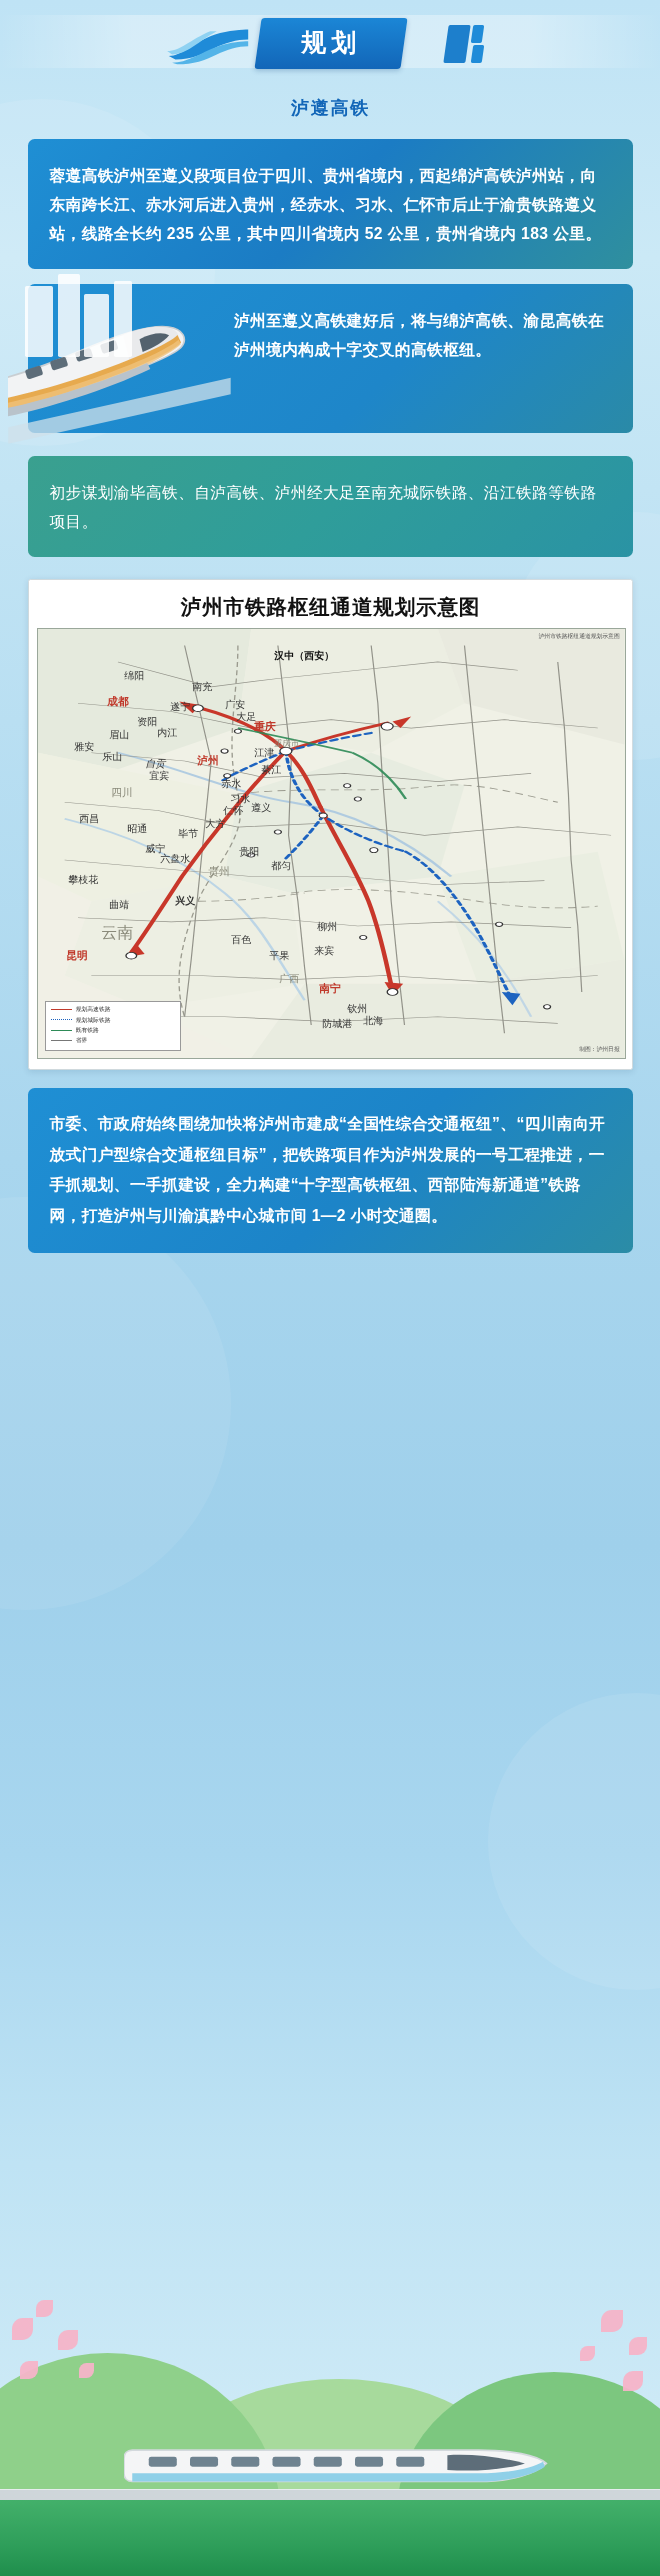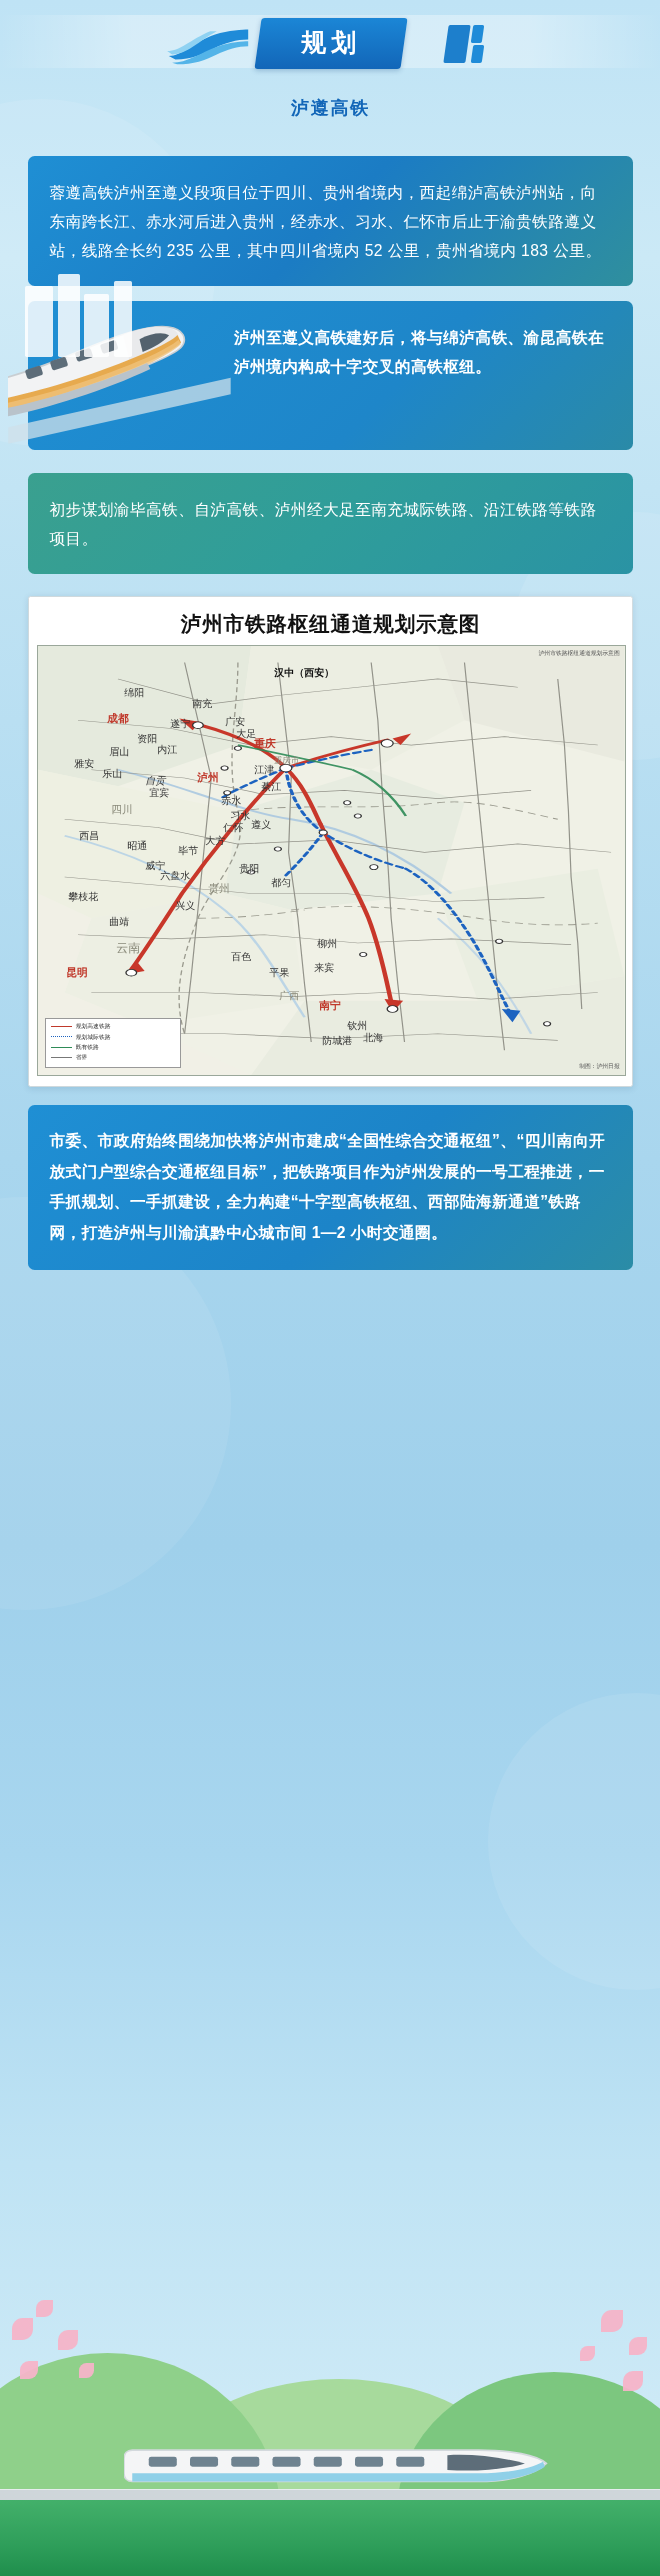--- a/index.html
+++ b/index.html
@@ -99,22 +99,23 @@
     margin: 0 28px;
     border-radius: 6.6px;
     color: #ffffff;
     font-size: 15.7px;
     line-height: 1.85;
     letter-spacing: 0.4px;
     padding: 21.5px 21.5px;
     box-sizing: border-box;
   }
   .card-a {
-    margin-top: 36px;
+    margin-top: 19px;
     background: linear-gradient(135deg, #1f8fd4 0%, #1b7cc4 50%, #2f8f9e 100%);
+    font-weight: bold;
   }
   .card-b {
     margin-top: 15px;
     background: linear-gradient(135deg, #1f8fd4 0%, #1e86c9 60%, #2a8aa7 100%);
     padding-left: 206px;
     min-height: 149px;
     font-weight: bold;
   }
   .card-c {
     margin-top: 23px;
@@ -440,39 +441,39 @@
     <div class="city-label" style="left:185px; top:175px;">仁怀</div>
     <div class="city-label" style="left:213px; top:172px;">遵义</div>
     <div class="city-label" style="left:167px; top:188px;">大方</div>
     <div class="city-label" style="left:140px; top:198px;">毕节</div>
     <div class="city-label" style="left:122px; top:223px;">六盘水</div>
     <div class="city-label" style="left:201px; top:216px;">贵阳</div>
     <div class="city-label" style="left:233px; top:230px;">都匀</div>
     <div class="city-label" style="left:107px; top:213px;">威宁</div>
     <div class="city-label" style="left:89px; top:193px;">昭通</div>
     <div class="city-label" style="left:71px; top:269px;">曲靖</div>
-    <div class="city-label" style="left:137px; top:253px;">兴义</div>
+    <div class="city-label" style="left:137px; top:265px;font-weight:bold;">兴义</div>
     <div class="city-label" style="left:279px; top:291px;">柳州</div>
     <div class="city-label" style="left:193px; top:304px;">百色</div>
     <div class="city-label" style="left:231px; top:320px;">平果</div>
     <div class="city-label" style="left:276px; top:315px;">来宾</div>
     <div class="city-label" style="left:309px; top:373px;">钦州</div>
     <div class="city-label" style="left:284px; top:388px;">防城港</div>
     <div class="city-label" style="left:325px; top:385px;">北海</div>
     <div class="city-label" style="left:86px; top:40px;">绵阳</div>
     <div class="city-label" style="left:132px; top:71px;">遂宁</div>
     <div class="city-label" style="left:99px; top:86px;">资阳</div>
     <div class="city-label" style="left:71px; top:99px;">眉山</div>
     <div class="city-label" style="left:64px; top:121px;">乐山</div>
     <div class="city-label" style="left:36px; top:111px;">雅安</div>
     <div class="city-label" style="left:41px; top:183px;">西昌</div>
     <div class="city-label" style="left:30px; top:244px;">攀枝花</div>
     <div class="city-label" style="left:73px; top:157px; font-size:10.7px; color:#8a8a7a;">四川</div>
     <div class="city-label" style="left:170px; top:236px; font-size:10.7px; color:#8a8a7a;">贵州</div>
-    <div class="city-label" style="left:63px; top:294px; font-size:12px; color:#8a8a7a;margin-left:15px;">云南</div>
+    <div class="city-label" style="left:63px; top:294px; font-size:16px; color:#8a8a7a;">云南</div>
     <div class="city-label" style="left:241px; top:343px; font-size:10px; color:#8a8a7a;">广西</div>
     <div class="city-label" style="left:236px; top:109px; font-size:8.3px; color:#8a8a7a;">重庆市</div>
 
     <div class="map-note">泸州市铁路枢纽通道规划示意图</div>
     <div class="map-credit">制图：泸州日报</div>
 
     <div class="map-legend">
       <div class="legend-row">
         <span class="legend-swatch"></span>
         <span>规划高速铁路</span>

